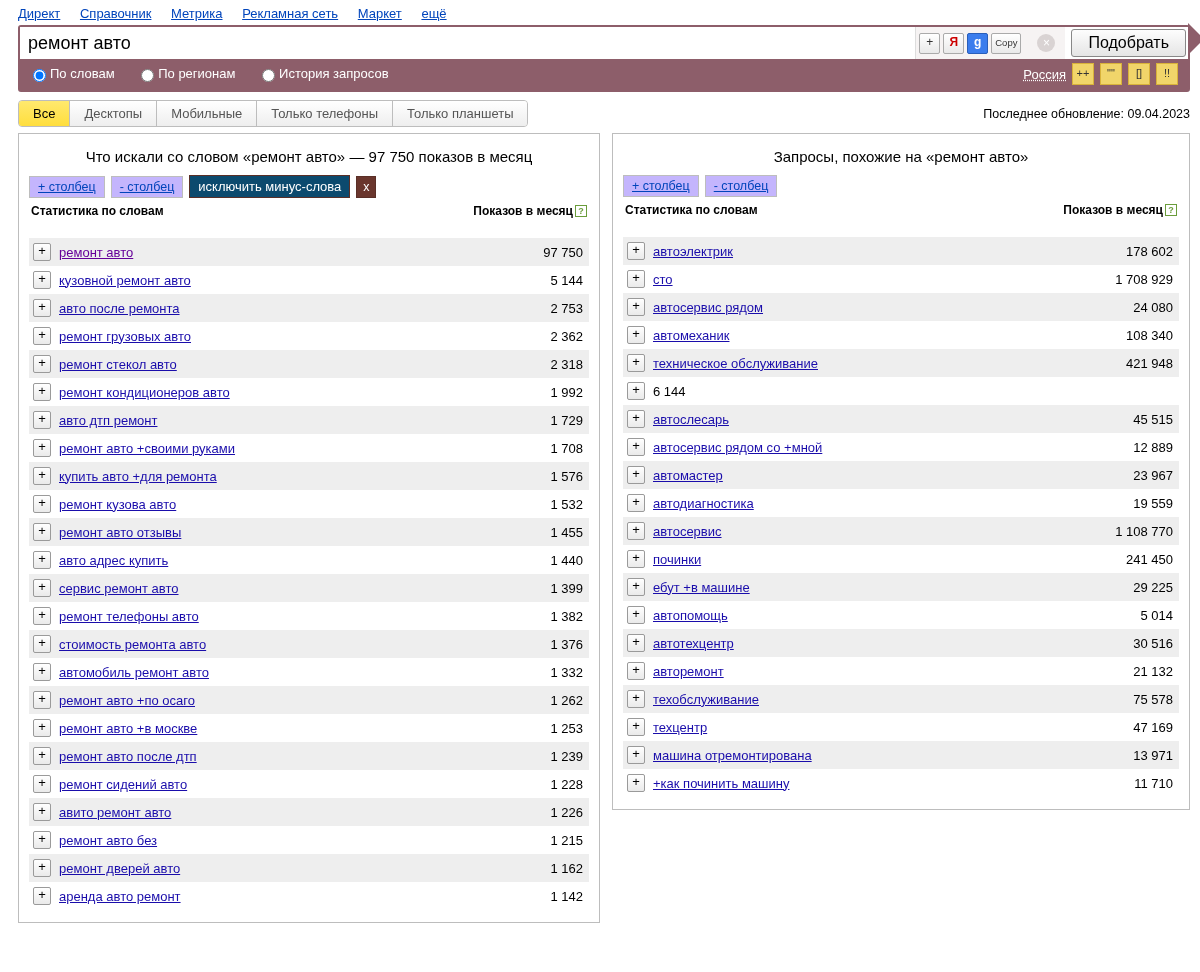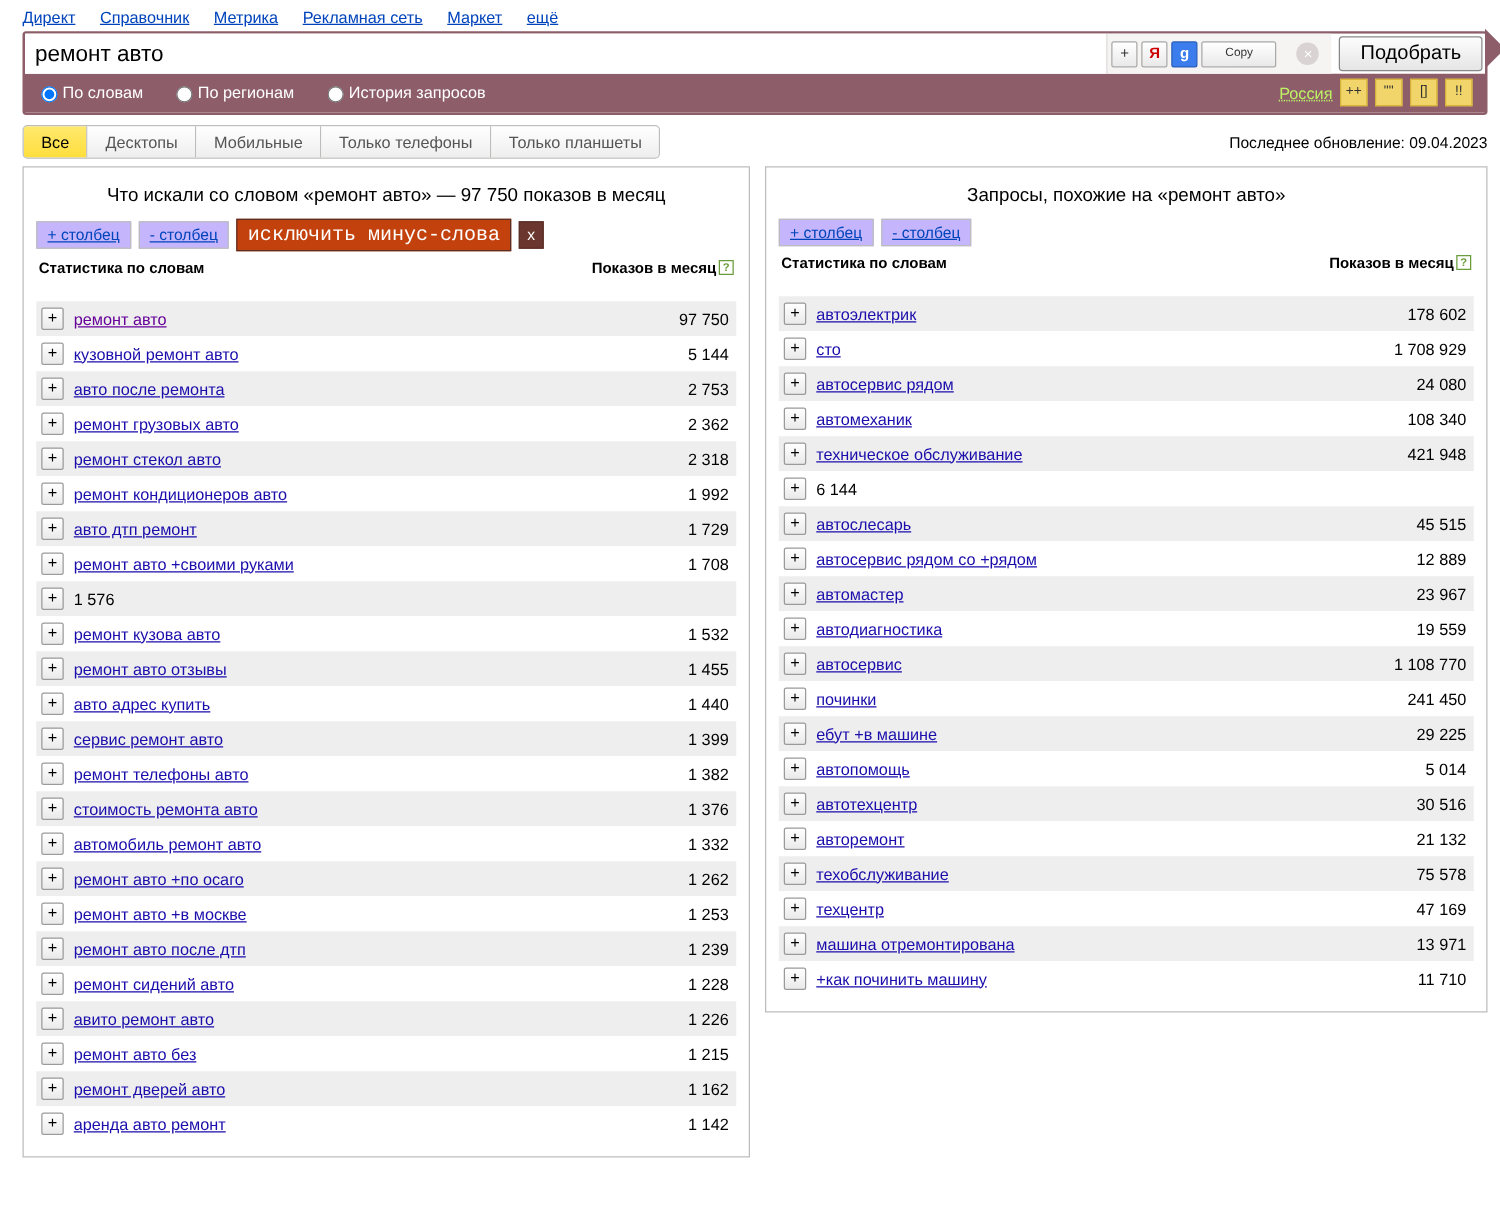--- a/index.html
+++ b/index.html
@@ -54,21 +54,21 @@
     border-radius: 2px;
     background: linear-gradient(#fff,#e9e9e9);
     font-size: 12px;
     line-height: 17px;
     text-align: center;
     color: #333;
     cursor: pointer;
   }
   .tool-btn.y { color:#c00; font-weight:bold; }
   .tool-btn.g { background:#3b7ded; color:#fff; border-color:#2a5fba; font-weight:bold; }
-  .tool-btn.copy { width:auto; padding:0 18px; font-size:9.5px; }
+  .tool-btn.copy { width:auto; padding:0 3px; font-size:9.5px; }
   .clear-circle {
     width: 18px; height: 18px; border-radius: 50%;
     background:#d9d3d3; color:#fff; line-height:18px; text-align:center;
     font-size:12px; cursor:pointer;
   }
 
   .submit-btn {
     position: relative;
     display: flex;
     align-items: center;
@@ -97,21 +97,21 @@
     align-items: center;
     justify-content: space-between;
     background: #8d5e6a;
     color: #fff;
     font-size: 13px;
     padding: 4px 10px 5px 8px;
   }
   .filters-bar label { margin-right: 18px; cursor: pointer; }
   .filters-bar input[type=radio] { vertical-align: middle; margin-right: 4px; }
   .region-side { display: flex; align-items: center; gap: 6px; }
-  .region-link { color:#bef264; text-decoration: underline dotted; cursor:pointer; }
+  .region-link { color:#ffffff; text-decoration: underline dotted; cursor:pointer; }
   .sq-btn {
     width: 20px; height: 20px;
     border: 1px solid #d8b23a;
     background:#f1d56a;
     color:#333;
     font-size: 11px;
     line-height: 18px;
     text-align: center;
     cursor:pointer;
   }
@@ -162,26 +162,25 @@
   .ctrl-btn {
     border: 1px solid #bdbdbd;
     background: #c4b5fd;
     padding: 3px 8px;
     font-size: 12.5px;
     cursor: pointer;
   }
   .ctrl-btn a { color:#04b; }
   .ctrl-brown {
     border: 1px solid #5a2f27;
-    background: #c2410c;
+    background: #0c4a6e;
     color: #fff;
     padding: 3px 8px;
-    font-size: 16px;
-    cursor: pointer;
-    font-family: Liberation Mono, monospace;
+    font-size: 13px;
+    cursor: pointer;
   }
   .ctrl-x {
     border: 1px solid #5a2f27;
     background: #6a362d;
     color: #fff;
     width: 18px;
     text-align: center;
     padding: 3px 0;
     font-size: 12.5px;
     cursor: pointer;
@@ -343,20 +342,21 @@
           <div class="kw-link"><a>авто дтп ремонт</a></div>
           <div class="kw-count">1 729</div>
         </div>
         <div class="kw-row">
           <div class="plus-box">+</div>
           <div class="kw-link"><a>ремонт авто +своими руками</a></div>
           <div class="kw-count">1 708</div>
         </div>
         <div class="kw-row">
           <div class="plus-box">+</div>
+          <div class="kw-link"><a>купить авто +для ремонта</a></div>
           <div class="kw-count">1 576</div>
         </div>
         <div class="kw-row">
           <div class="plus-box">+</div>
           <div class="kw-link"><a>ремонт кузова авто</a></div>
           <div class="kw-count">1 532</div>
         </div>
         <div class="kw-row">
           <div class="plus-box">+</div>
           <div class="kw-link"><a>ремонт авто отзывы</a></div>
@@ -473,21 +473,21 @@
           <div class="plus-box">+</div>
           <div class="kw-count">6 144</div>
         </div>
         <div class="kw-row">
           <div class="plus-box">+</div>
           <div class="kw-link"><a>автослесарь</a></div>
           <div class="kw-count">45 515</div>
         </div>
         <div class="kw-row">
           <div class="plus-box">+</div>
-          <div class="kw-link"><a>автосервис рядом со +рядом</a></div>
+          <div class="kw-link"><a>автосервис рядом со +мной</a></div>
           <div class="kw-count">12 889</div>
         </div>
         <div class="kw-row">
           <div class="plus-box">+</div>
           <div class="kw-link"><a>автомастер</a></div>
           <div class="kw-count">23 967</div>
         </div>
         <div class="kw-row">
           <div class="plus-box">+</div>
           <div class="kw-link"><a>автодиагностика</a></div>

